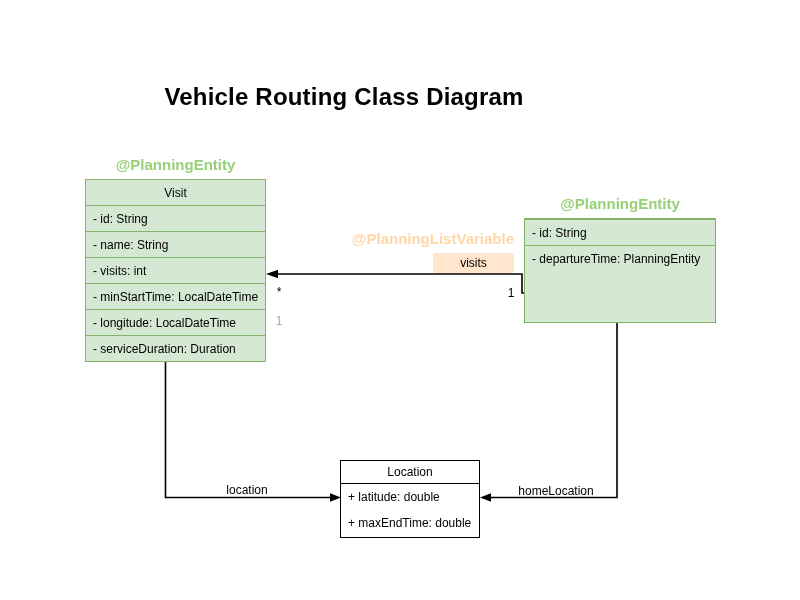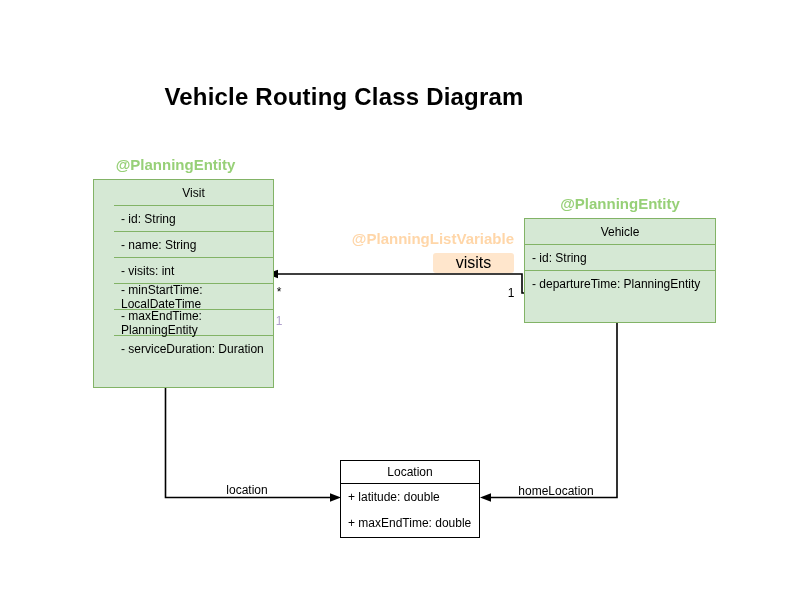--- a/index.html
+++ b/index.html
@@ -32,34 +32,34 @@
     font-size:12px; padding-left:7px;
   }
 
   .entity {
     background:var(--entity-fill,#d5e8d4);
     border:1.3px solid var(--entity-border,#82b366);
   }
   .entity .hdr { height:25px; }
   .entity .row { height:26px; border-top:1.3px solid var(--entity-border,#82b366); }
 
-  .cls-visit   { left:93px;  top:179px; width:181px; height:209px;padding-left:20px; }
+  .cls-visit   { left:85px;  top:179px; width:181px; height:183px; }
   .cls-vehicle { left:524px; top:218px; width:192px; height:105px; }
 
   .plain {
     background:#ffffff; border:1.3px solid #000000;
   }
   .cls-location { left:340px; top:460px; width:140px; height:78px; }
   .cls-location .hdr { height:23px; border-bottom:1.3px solid #000; }
   .cls-location .row { height:26px; }
 
   .edge-chip {
     position:absolute; left:433px; top:253px; width:81px; height:20px;
     background:var(--visits-label-fill,#ffe6cc); border-radius:3px;
-    display:flex; align-items:center; justify-content:center; font-size:16px;
+    display:flex; align-items:center; justify-content:center; font-size:12px;
   }
 
   .edge-label { position:absolute; font-size:12px; text-align:center; }
   .lbl-location { left:207px; top:483px; width:80px; }
   .lbl-home     { left:506px; top:484px; width:100px; }
 
   .mult { position:absolute; font-size:12px; text-align:center; width:12px; }
   .mult-star   { left:273px; top:285px; }
   .mult-one    { left:505px; top:286px; }
   .mult-shadow { left:273px; top:314px; color:var(--shadow-multiplicity,#b1a0ce); }
@@ -93,26 +93,25 @@
   <div class="annotation ann-visit">@PlanningEntity</div>
   <div class="annotation ann-vehicle">@PlanningEntity</div>
   <div class="annotation ann-listvar">@PlanningListVariable</div>
 
   <div class="uml-class entity cls-visit">
     <div class="hdr">Visit</div>
     <div class="row">- id: String</div>
     <div class="row">- name: String</div>
     <div class="row">- visits: int</div>
     <div class="row">- minStartTime: LocalDateTime</div>
-    <div class="row">- maxEndTime: PlanningEntity</div>
+    <div class="row">- longitude: LocalDateTime</div>
     <div class="row">- serviceDuration: Duration</div>
   </div>
 
   <div class="uml-class entity cls-vehicle">
-    <div class="hdr">Vehicle</div>
     <div class="row">- id: String</div>
     <div class="row">- departureTime: PlanningEntity</div>
   </div>
 
   <div class="uml-class plain cls-location">
     <div class="hdr">Location</div>
     <div class="row">+ latitude: double</div>
     <div class="row">+ maxEndTime: double</div>
   </div>
 

